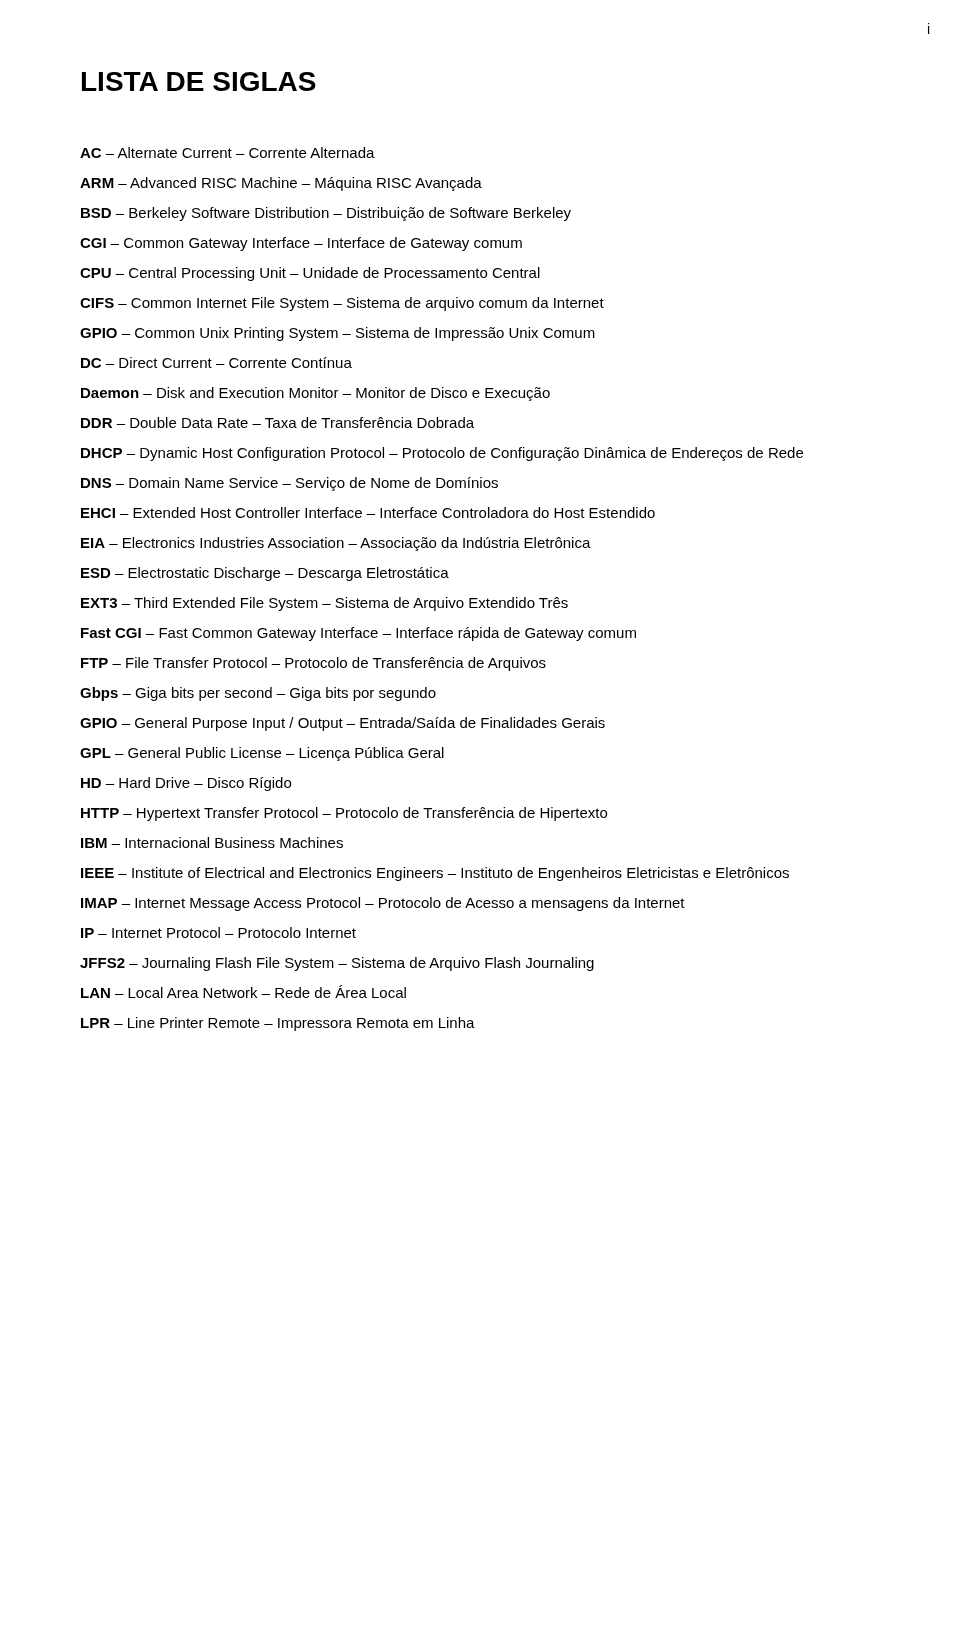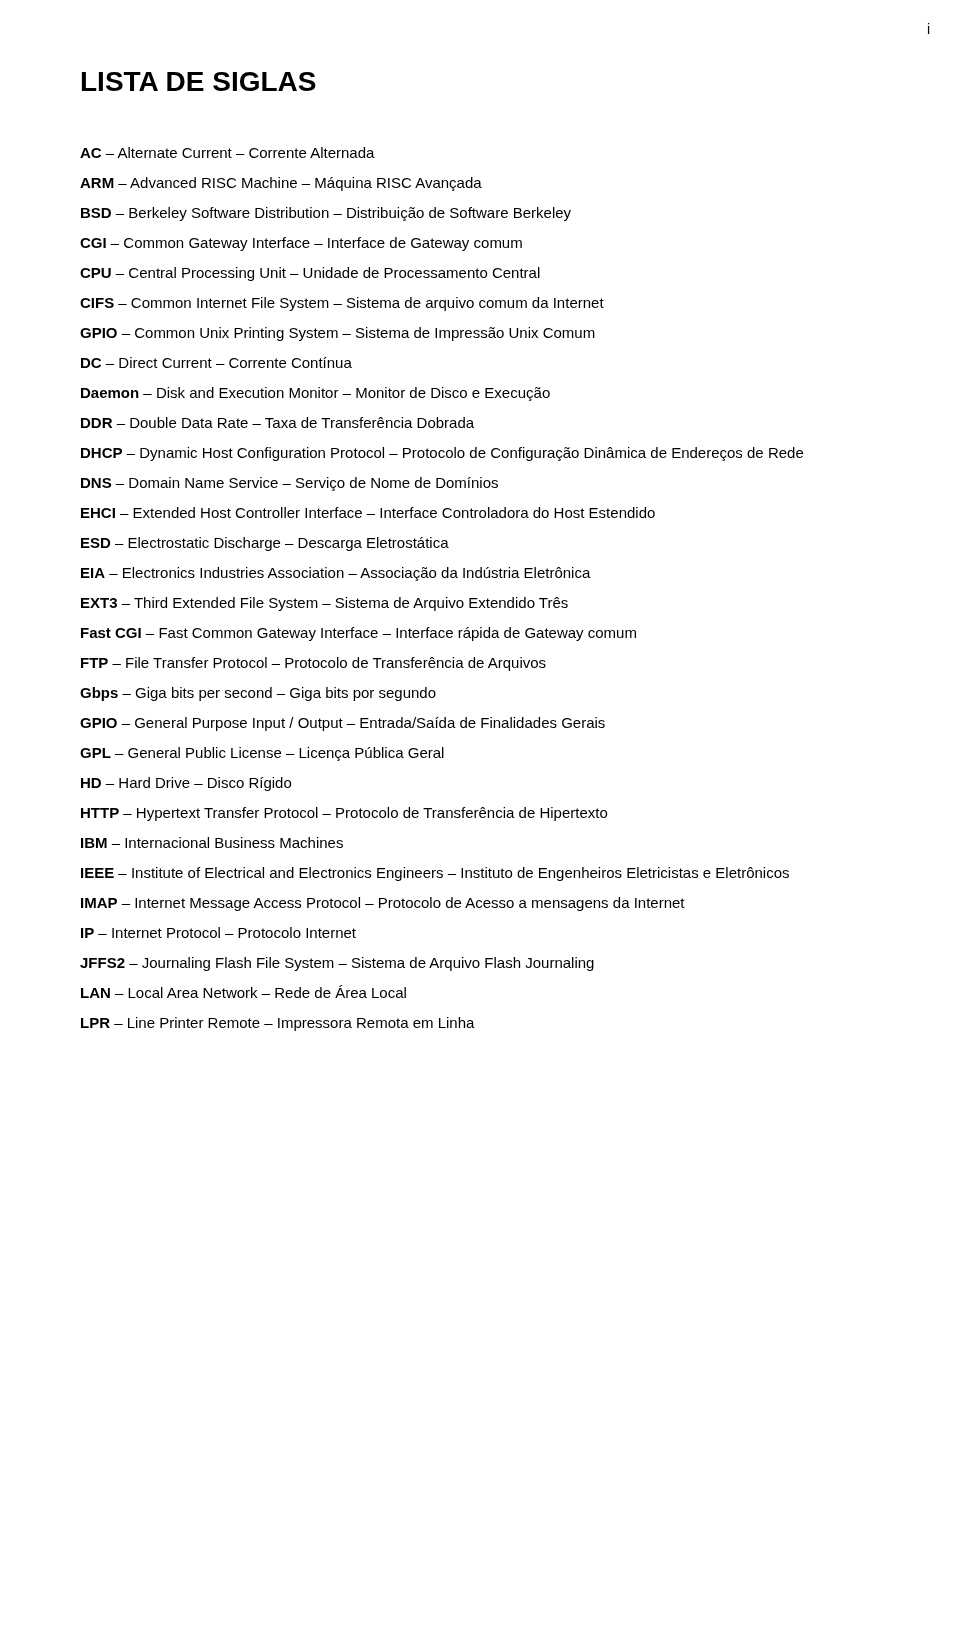--- a/index.html
+++ b/index.html
@@ -52,22 +52,22 @@
     <p class="glossary-entry"><span class="acronym">CGI</span> – <span class="definition-italic">Common Gateway Interface</span> – Interface de Gateway comum</p>
     <p class="glossary-entry"><span class="acronym">CPU</span> – <span class="definition-italic">Central Processing Unit</span> – Unidade de Processamento Central</p>
     <p class="glossary-entry"><span class="acronym">CIFS</span> – <span class="definition-italic">Common Internet File System</span> – Sistema de arquivo comum da Internet</p>
     <p class="glossary-entry"><span class="acronym">GPIO</span> – <span class="definition-italic">Common Unix Printing System</span> – Sistema de Impressão Unix Comum</p>
     <p class="glossary-entry"><span class="acronym">DC</span> – <span class="definition-italic">Direct Current</span> – Corrente Contínua</p>
     <p class="glossary-entry"><span class="acronym">Daemon</span> – <span class="definition-italic">Disk and Execution Monitor</span> – Monitor de Disco e Execução</p>
     <p class="glossary-entry"><span class="acronym">DDR</span> – <span class="definition-italic">Double Data Rate</span> – Taxa de Transferência Dobrada</p>
     <p class="glossary-entry"><span class="acronym">DHCP</span> – <span class="definition-italic">Dynamic Host Configuration Protocol</span> – Protocolo de Configuração Dinâmica de Endereços de Rede</p>
     <p class="glossary-entry"><span class="acronym">DNS</span> – <span class="definition-italic">Domain Name Service</span> – Serviço de Nome de Domínios</p>
     <p class="glossary-entry"><span class="acronym">EHCI</span> – <span class="definition-italic">Extended Host Controller Interface</span> – Interface Controladora do Host Estendido</p>
+    <p class="glossary-entry"><span class="acronym">EIA</span> – <span class="definition-italic">Electronics Industries Association</span> – Associação da Indústria Eletrônica</p>
     <p class="glossary-entry"><span class="acronym">ESD</span> – <span class="definition-italic">Electrostatic Discharge</span> – Descarga Eletrostática</p>
-    <p class="glossary-entry"><span class="acronym">EIA</span> – <span class="definition-italic">Electronics Industries Association</span> – Associação da Indústria Eletrônica</p>
     <p class="glossary-entry"><span class="acronym">EXT3</span> – <span class="definition-italic">Third Extended File System</span> – Sistema de Arquivo Extendido Três</p>
     <p class="glossary-entry"><span class="acronym">Fast CGI</span> – <span class="definition-italic">Fast Common Gateway Interface</span> – Interface rápida de Gateway comum</p>
     <p class="glossary-entry"><span class="acronym">FTP</span> – <span class="definition-italic">File Transfer Protocol</span> – Protocolo de Transferência de Arquivos</p>
     <p class="glossary-entry"><span class="acronym">Gbps</span> – <span class="definition-italic">Giga bits per second</span> – Giga bits por segundo</p>
     <p class="glossary-entry"><span class="acronym">GPIO</span> – <span class="definition-italic">General Purpose Input / Output</span> – Entrada/Saída de Finalidades Gerais</p>
     <p class="glossary-entry"><span class="acronym">GPL</span> – <span class="definition-italic">General Public License</span> – Licença Pública Geral</p>
     <p class="glossary-entry"><span class="acronym">HD</span> – <span class="definition-italic">Hard Drive</span> – Disco Rígido</p>
     <p class="glossary-entry"><span class="acronym">HTTP</span> – <span class="definition-italic">Hypertext Transfer Protocol</span> – Protocolo de Transferência de Hipertexto</p>
     <p class="glossary-entry"><span class="acronym">IBM</span> – Internacional Business Machines</p>
     <p class="glossary-entry"><span class="acronym">IEEE</span> – <span class="definition-italic">Institute of Electrical and Electronics Engineers</span> – Instituto de Engenheiros Eletricistas e Eletrônicos</p>

